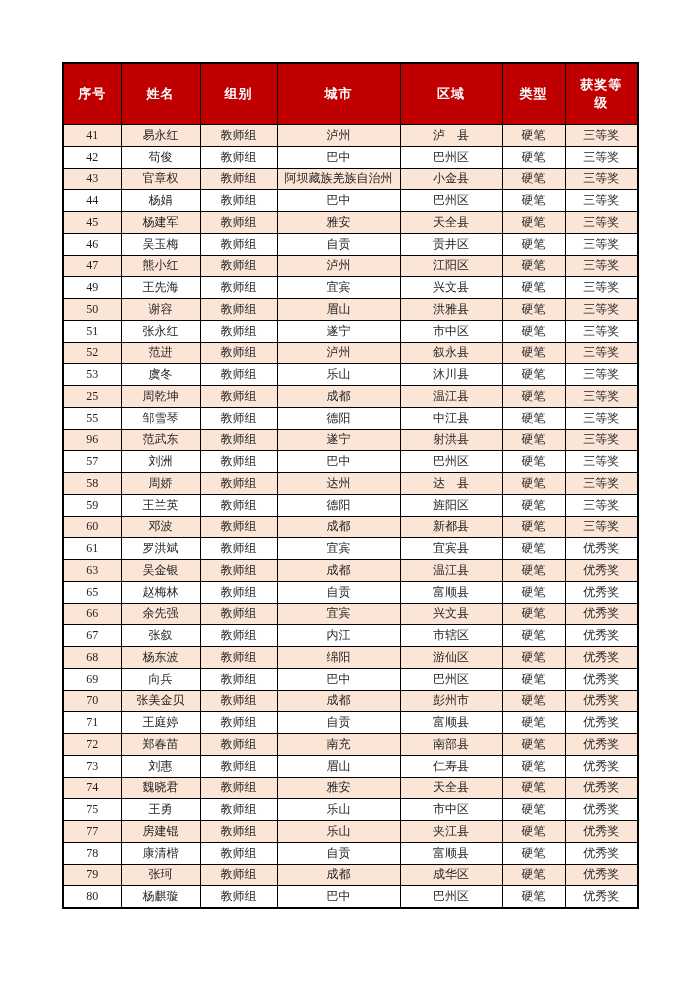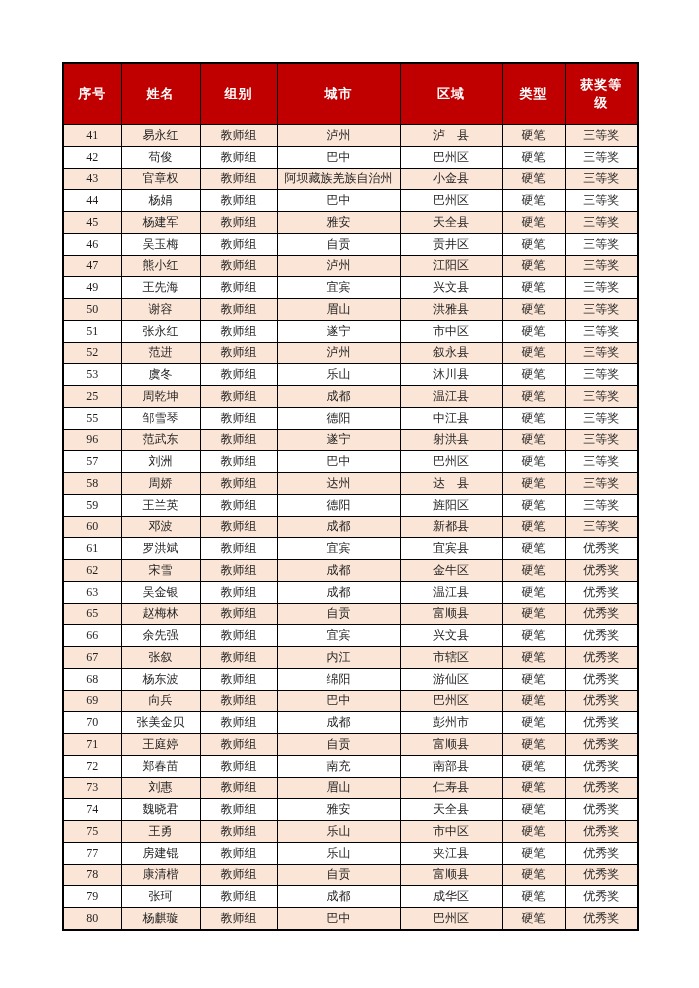--- a/index.html
+++ b/index.html
@@ -264,29 +264,20 @@
         <tr>
           <td class="num">61</td>
           <td>罗洪斌</td>
           <td>教师组</td>
           <td>宜宾</td>
           <td>宜宾县</td>
           <td>硬笔</td>
           <td>优秀奖</td>
         </tr>
         <tr>
-          <td class="num">62</td>
-          <td>宋雪</td>
-          <td>教师组</td>
-          <td>成都</td>
-          <td>金牛区</td>
-          <td>硬笔</td>
-          <td>优秀奖</td>
-        </tr>
-        <tr>
           <td class="num">63</td>
           <td>吴金银</td>
           <td>教师组</td>
           <td>成都</td>
           <td>温江县</td>
           <td>硬笔</td>
           <td>优秀奖</td>
         </tr>
         <tr>
           <td class="num">65</td>

